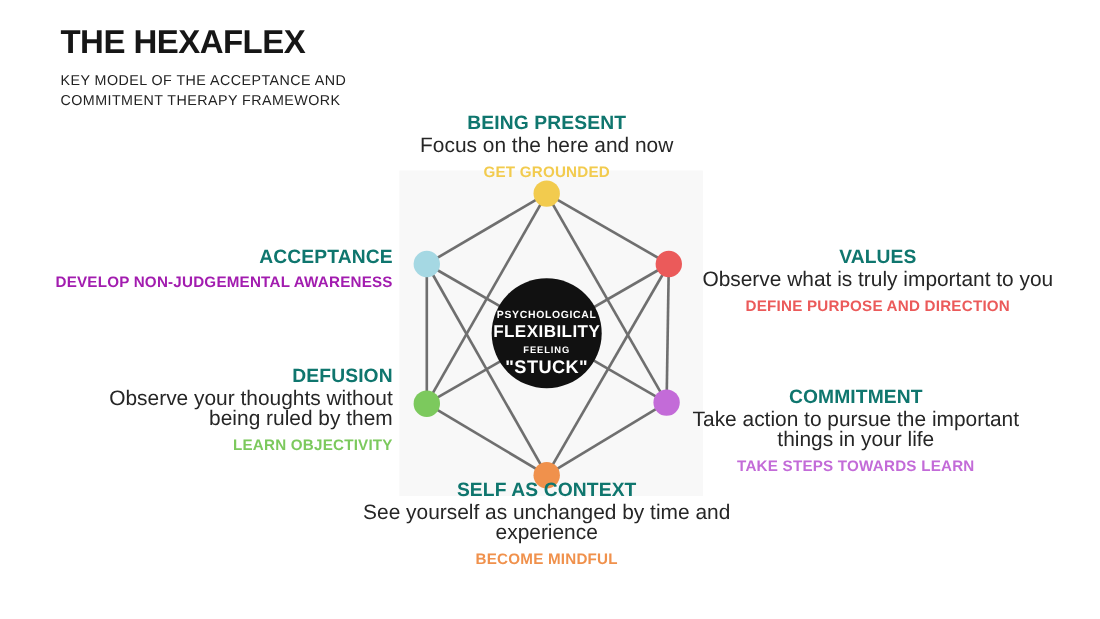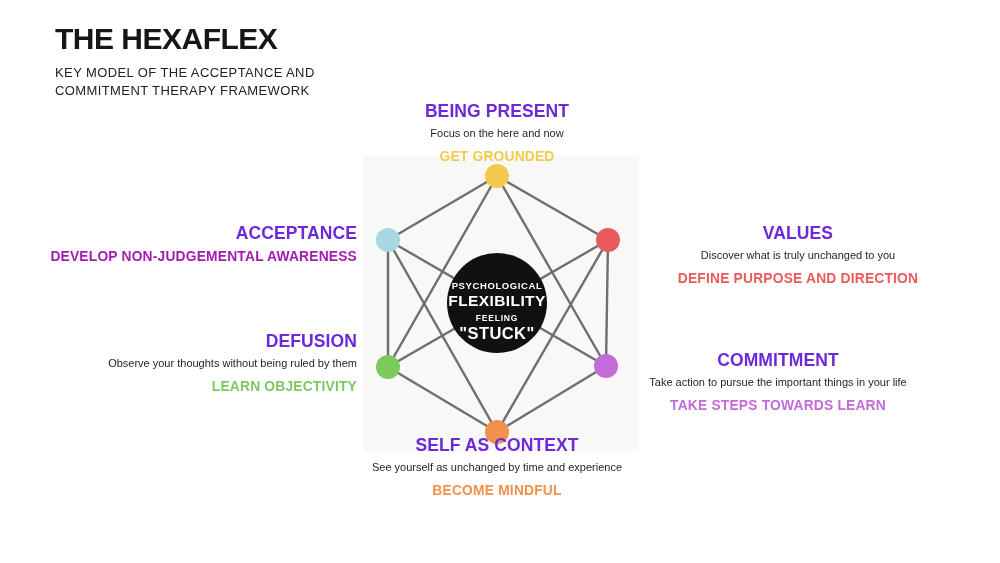--- a/index.html
+++ b/index.html
@@ -4,22 +4,22 @@
 <style>
   html,body{margin:0;padding:0;background:#ffffff;}
   #canvas{position:relative;width:1000px;height:563px;background:#ffffff;overflow:hidden;
           font-family:"Liberation Sans",sans-serif;color:#1c1c1c;}
   
   .header{position:absolute;left:55px;top:22px;width:340px;}
   .main-title{font-size:30px;font-weight:900;letter-spacing:-0.5px;color:#161616;line-height:34px;}
   .subtitle{margin-top:8px;font-size:13px;letter-spacing:0.4px;color:#222;line-height:18px;font-weight:500;}
   
   .section{position:absolute;}
-  .sec-title{font-size:17.5px;font-weight:800;color:#6d28d9;line-height:18px;letter-spacing:0.1px;}
-  .sec-desc{margin-top:4px;font-size:11px;color:#262626;line-height:18px;}
+  .sec-title{font-size:17.5px;font-weight:800;color:#0f766e;line-height:18px;letter-spacing:0.1px;}
+  .sec-desc{margin-top:4px;font-size:19px;color:#262626;line-height:18px;}
   .sec-tag{margin-top:7px;font-size:13.8px;font-weight:800;letter-spacing:0.2px;line-height:16px;}
   .align-right{text-align:right;}
   .align-left{text-align:center;}
   .align-center{text-align:center;}
   .sec-being-present{left:297px;top:102px;width:400px;}
   .sec-acceptance{left:37px;top:224px;width:320px;}
   .sec-values{left:628px;top:224px;width:340px;}
   .sec-defusion{left:57px;top:332px;width:300px;}
   .sec-commitment{left:628px;top:351px;width:300px;}
   .sec-self-as-context{left:287px;top:436px;width:420px;}
@@ -81,21 +81,21 @@
     <div class="sec-tag" style="color: rgb(242, 203, 78);">GET GROUNDED</div>
   </div>
 
   <div class="section sec-acceptance align-right">
     <div class="sec-title">ACCEPTANCE</div>
     <div class="sec-tag" style="color: #a21caf;">DEVELOP NON-JUDGEMENTAL AWARENESS</div>
   </div>
 
   <div class="section sec-values align-left">
     <div class="sec-title">VALUES</div>
-    <div class="sec-desc">Discover what is truly unchanged to you</div>
+    <div class="sec-desc">Observe what is truly important to you</div>
     <div class="sec-tag" style="color: rgb(235, 90, 90);">DEFINE PURPOSE AND DIRECTION</div>
   </div>
 
   <div class="section sec-defusion align-right">
     <div class="sec-title">DEFUSION</div>
     <div class="sec-desc">Observe your thoughts without being ruled by them</div>
     <div class="sec-tag" style="color: rgb(124, 201, 93);">LEARN OBJECTIVITY</div>
   </div>
 
   <div class="section sec-commitment align-left">

